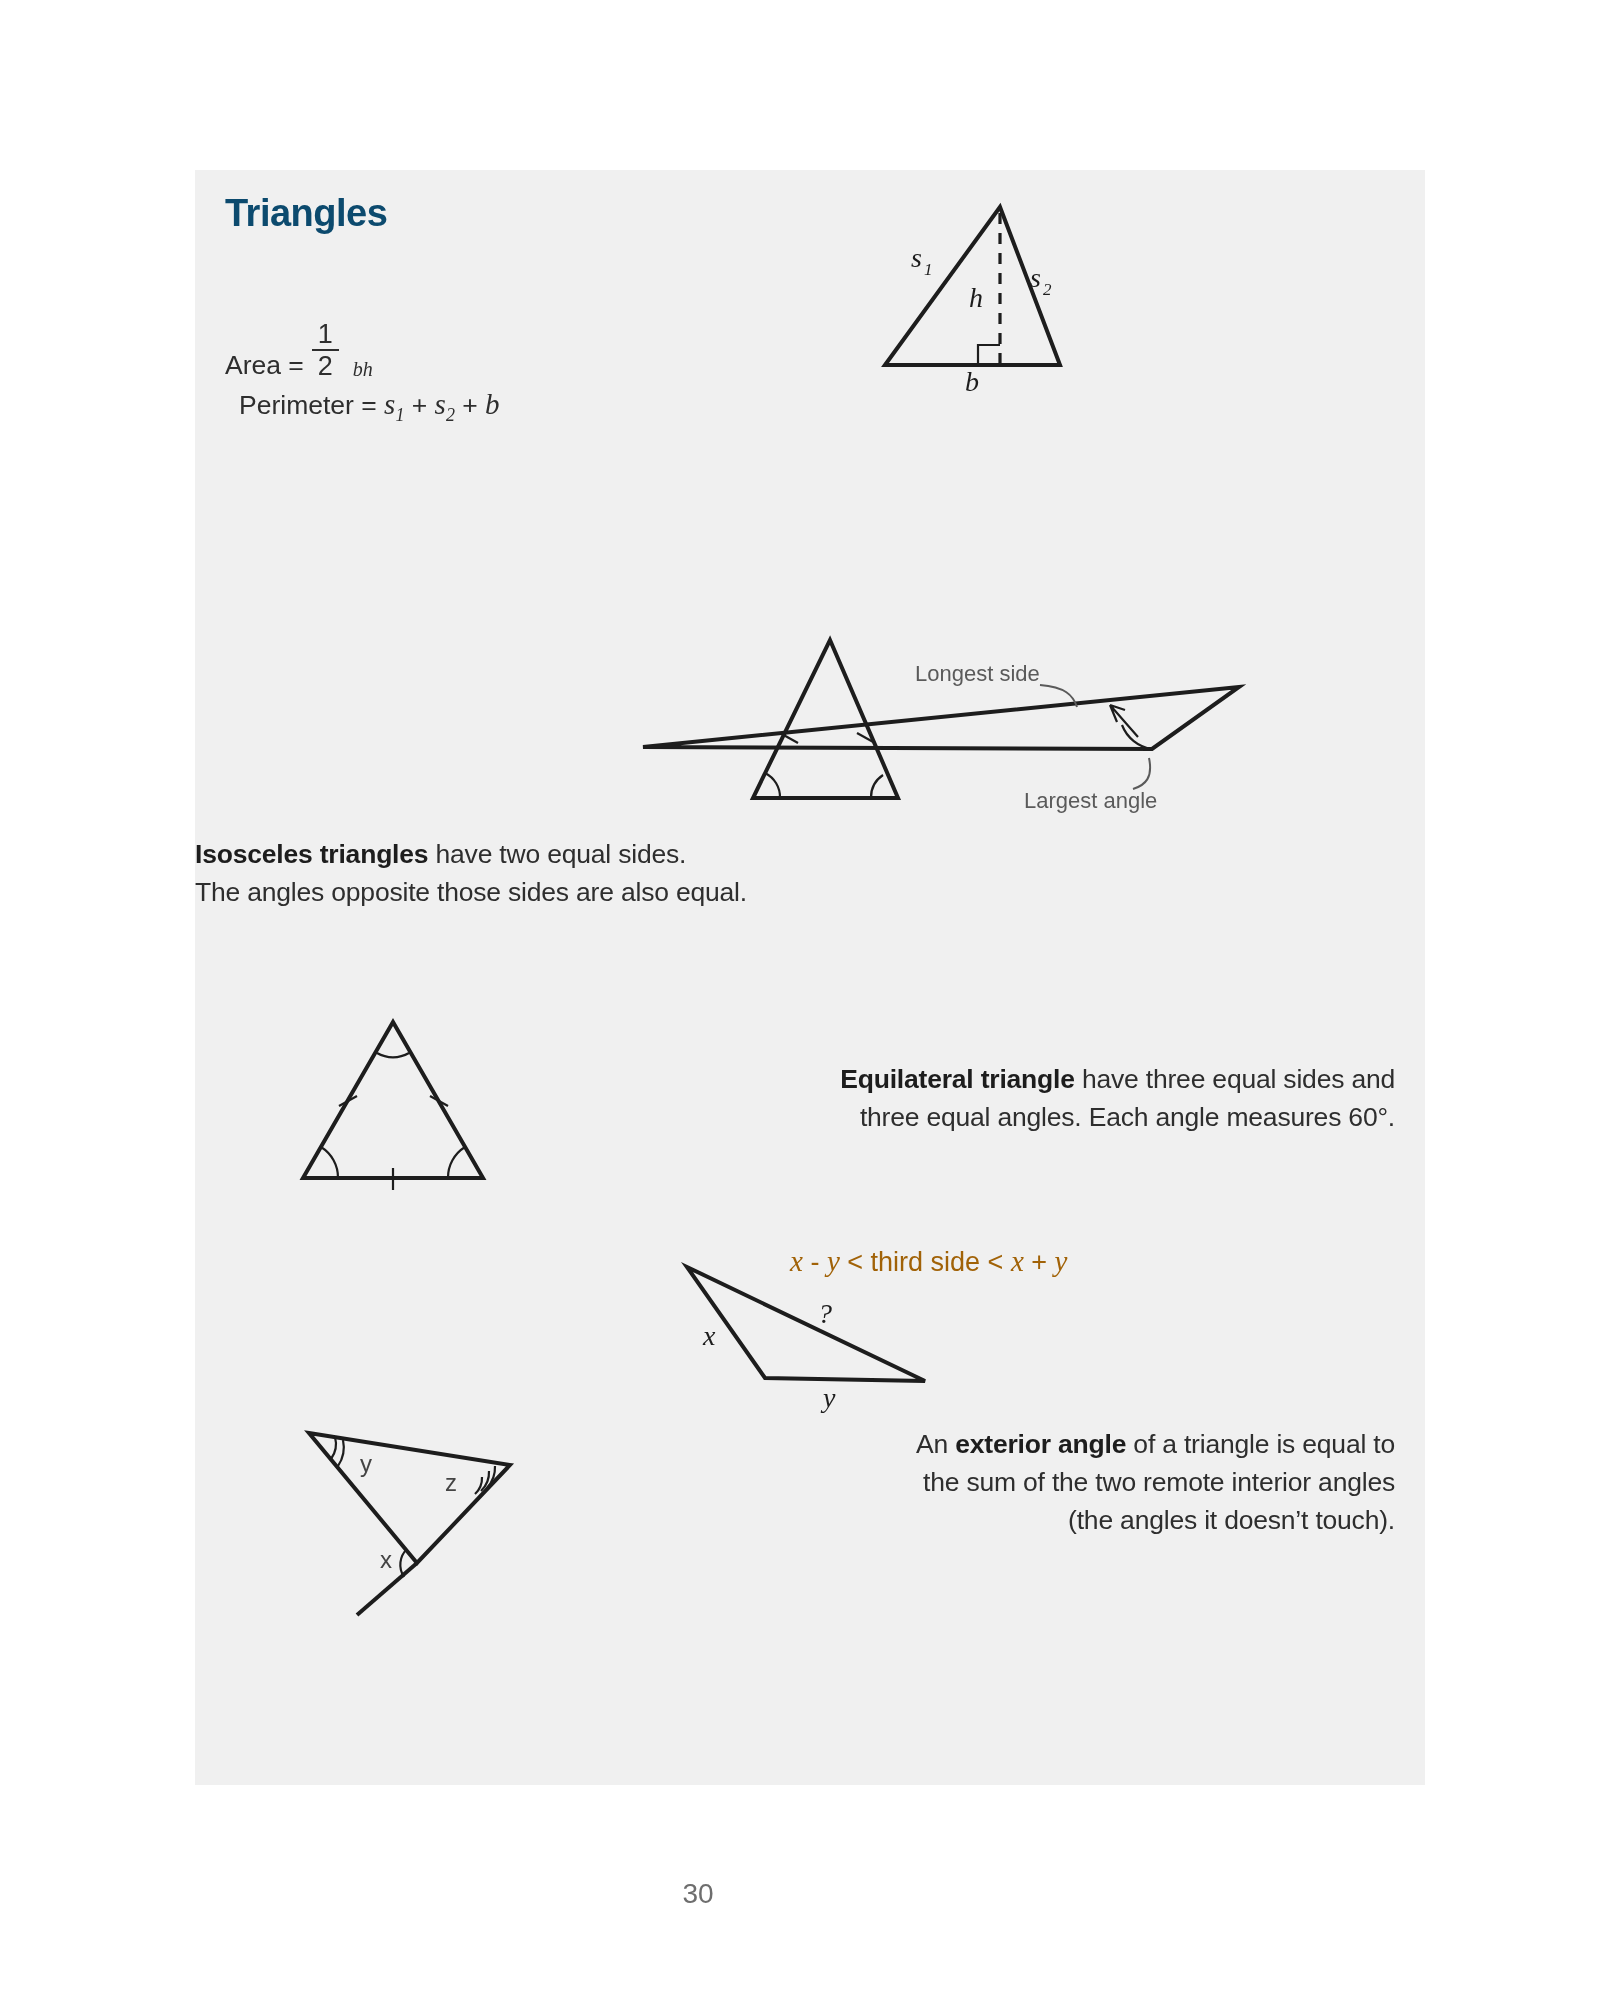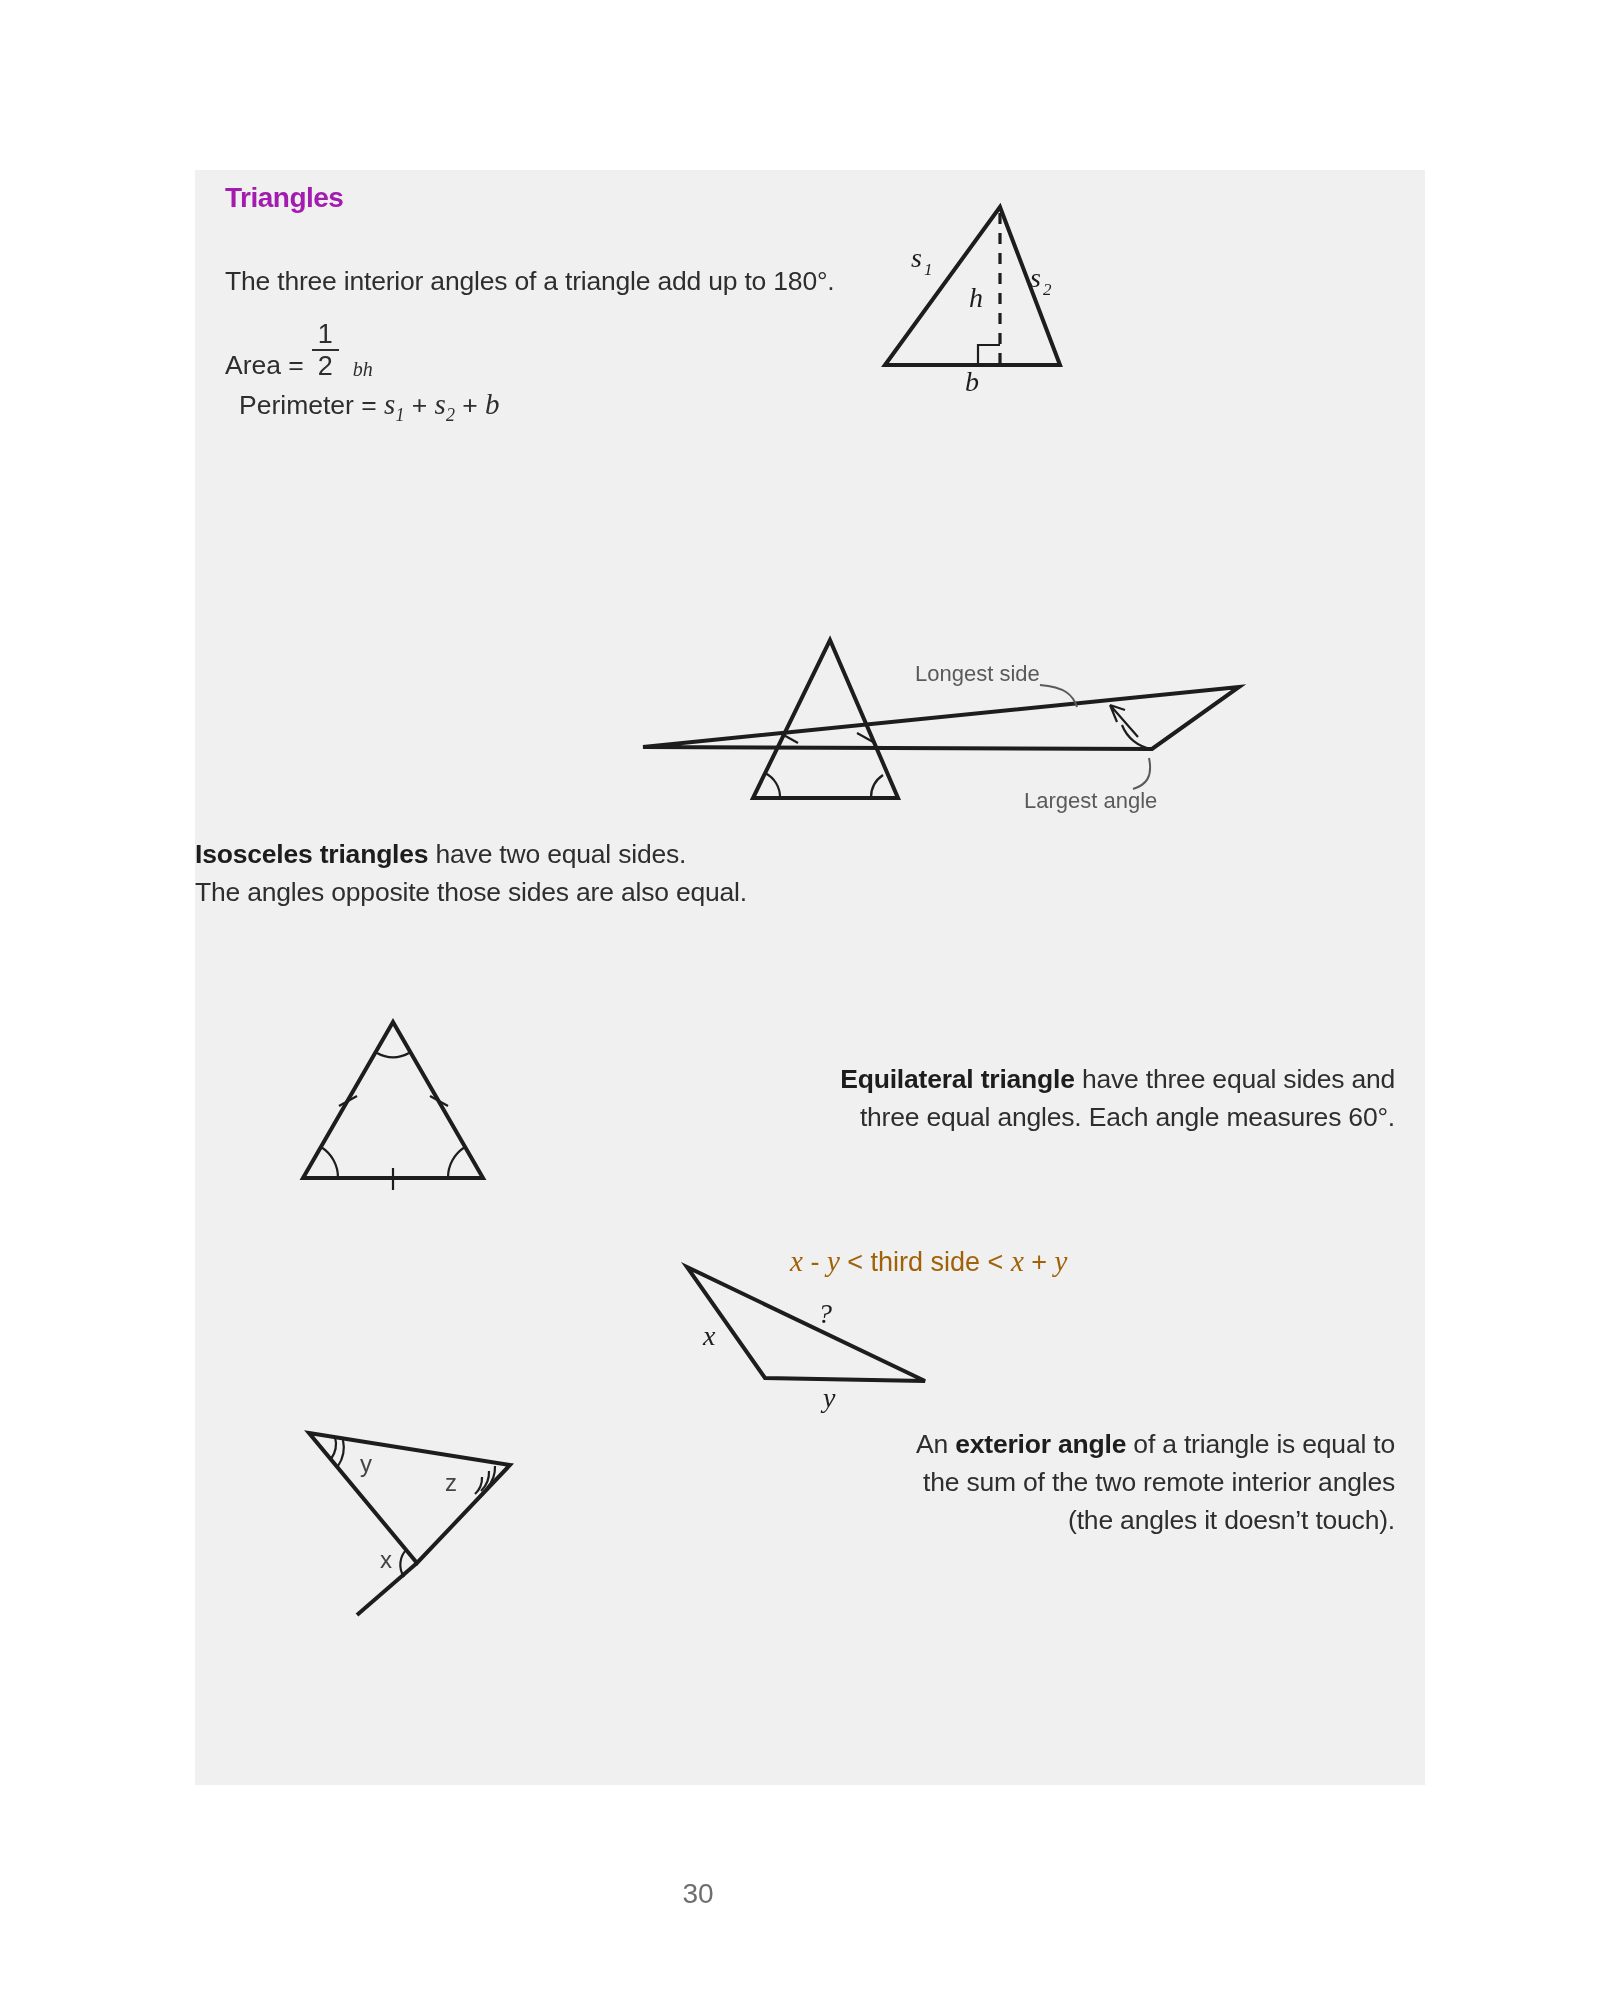--- a/index.html
+++ b/index.html
@@ -26,25 +26,25 @@
     position: absolute;
     left: 195px;
     top: 170px;
     width: 1230px;
     height: 1615px;
     background: #f0f0f0;
   }
   .title {
     position: absolute;
     left: 30px;
-    top: 12px;
-    font-size: 28px;
+    top: 22px;
+    font-size: 38px;
     font-weight: bold;
     letter-spacing: -0.5px;
-    color: #a21caf;
+    color: #0c4a6e;
   }
   .body-text {
     position: absolute;
     font-size: 26.5px;
     line-height: 38px;
     color: #2e2e2e;
     letter-spacing: -0.2px;
   }
   .body-text b { font-weight: bold; color: #1d1d1d; }
   
@@ -164,21 +164,20 @@
 </style>
 </head>
 <body>
 
 <div class="page">
 
   <div class="panel">
 
     <div class="title">Triangles</div>
 
-    <div class="body-text" style="left:30px; top:92px; width:720px;">The three interior angles of a triangle add up to 180°.</div>
 
     <div class="formula-area">
       <span>Area =</span>
       <span class="frac">
         <span class="num">1</span>
         <span class="bar"></span>
         <span class="den">2</span>
       </span>
       <span class="bh">bh</span>
     </div>

